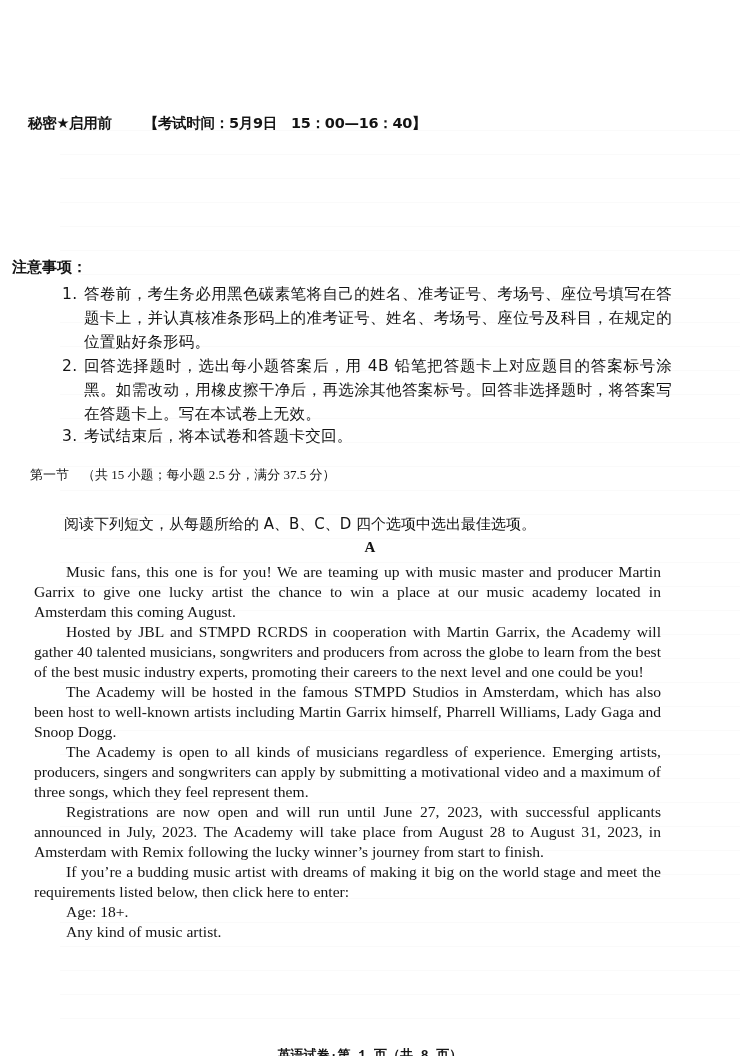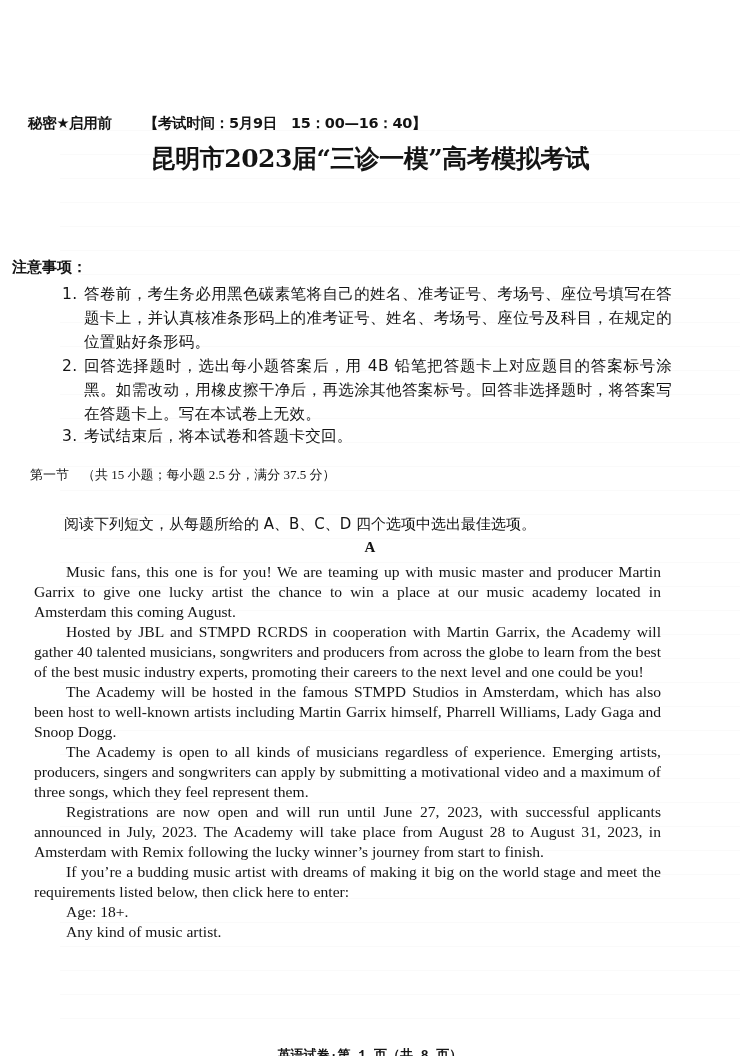--- a/index.html
+++ b/index.html
@@ -68,21 +68,20 @@
   }
 </style>
 </head>
 <body>
 
 <div class="page">
   <div class="ghost"></div>
 
   <div class="header-line"><span>秘密★启用前</span><span class="time">【考试时间：5月9日　15：00—16：40】</span></div>
 
-  <div class="title">昆明市2023届“三诊一模”高考模拟考试</div>
 
   <div class="notes-heading">注意事项：</div>
   <div class="note n1">
     <span class="num">1.</span>
     <span class="txt">答卷前，考生务必用黑色碳素笔将自己的姓名、准考证号、考场号、座位号填写在答题卡上，并认真核准条形码上的准考证号、姓名、考场号、座位号及科目，在规定的位置贴好条形码。</span>
   </div>
   <div class="note n2">
     <span class="num">2.</span>
     <span class="txt">回答选择题时，选出每小题答案后，用 4B 铅笔把答题卡上对应题目的答案标号涂黑。如需改动，用橡皮擦干净后，再选涂其他答案标号。回答非选择题时，将答案写在答题卡上。写在本试卷上无效。</span>
   </div>

